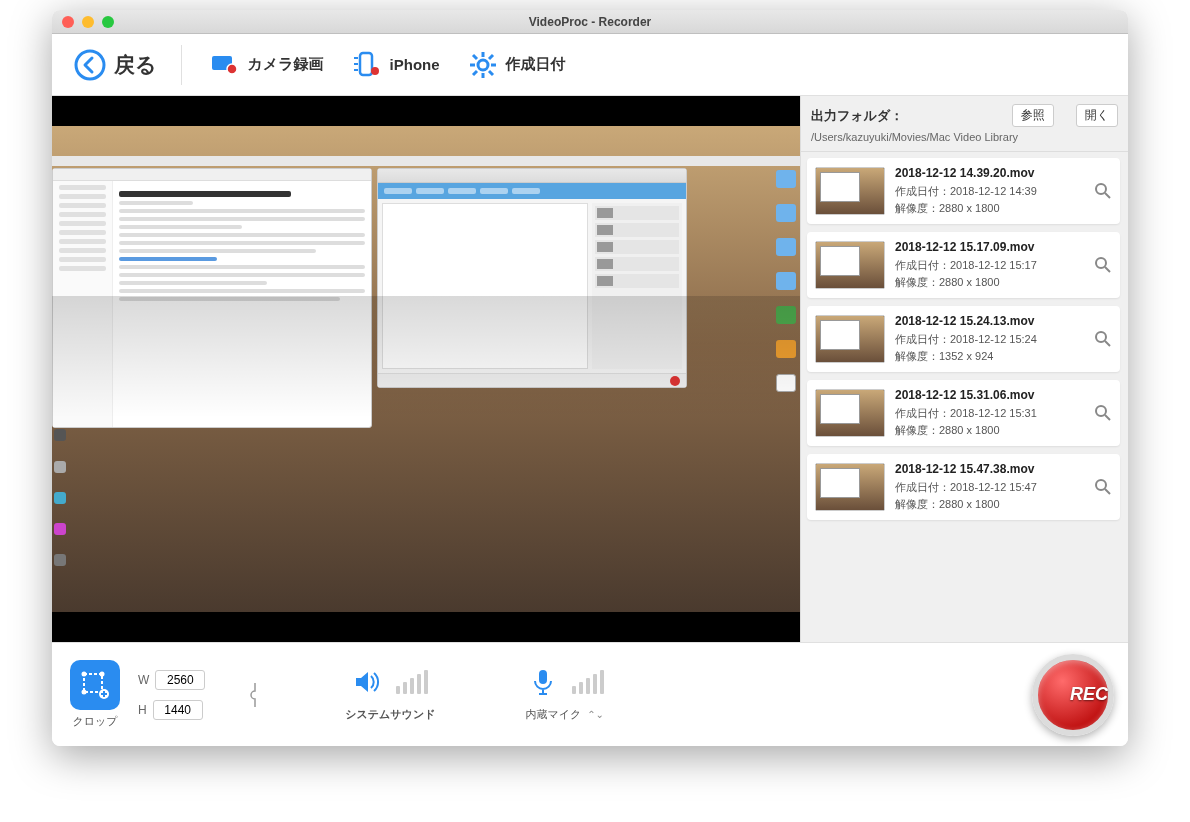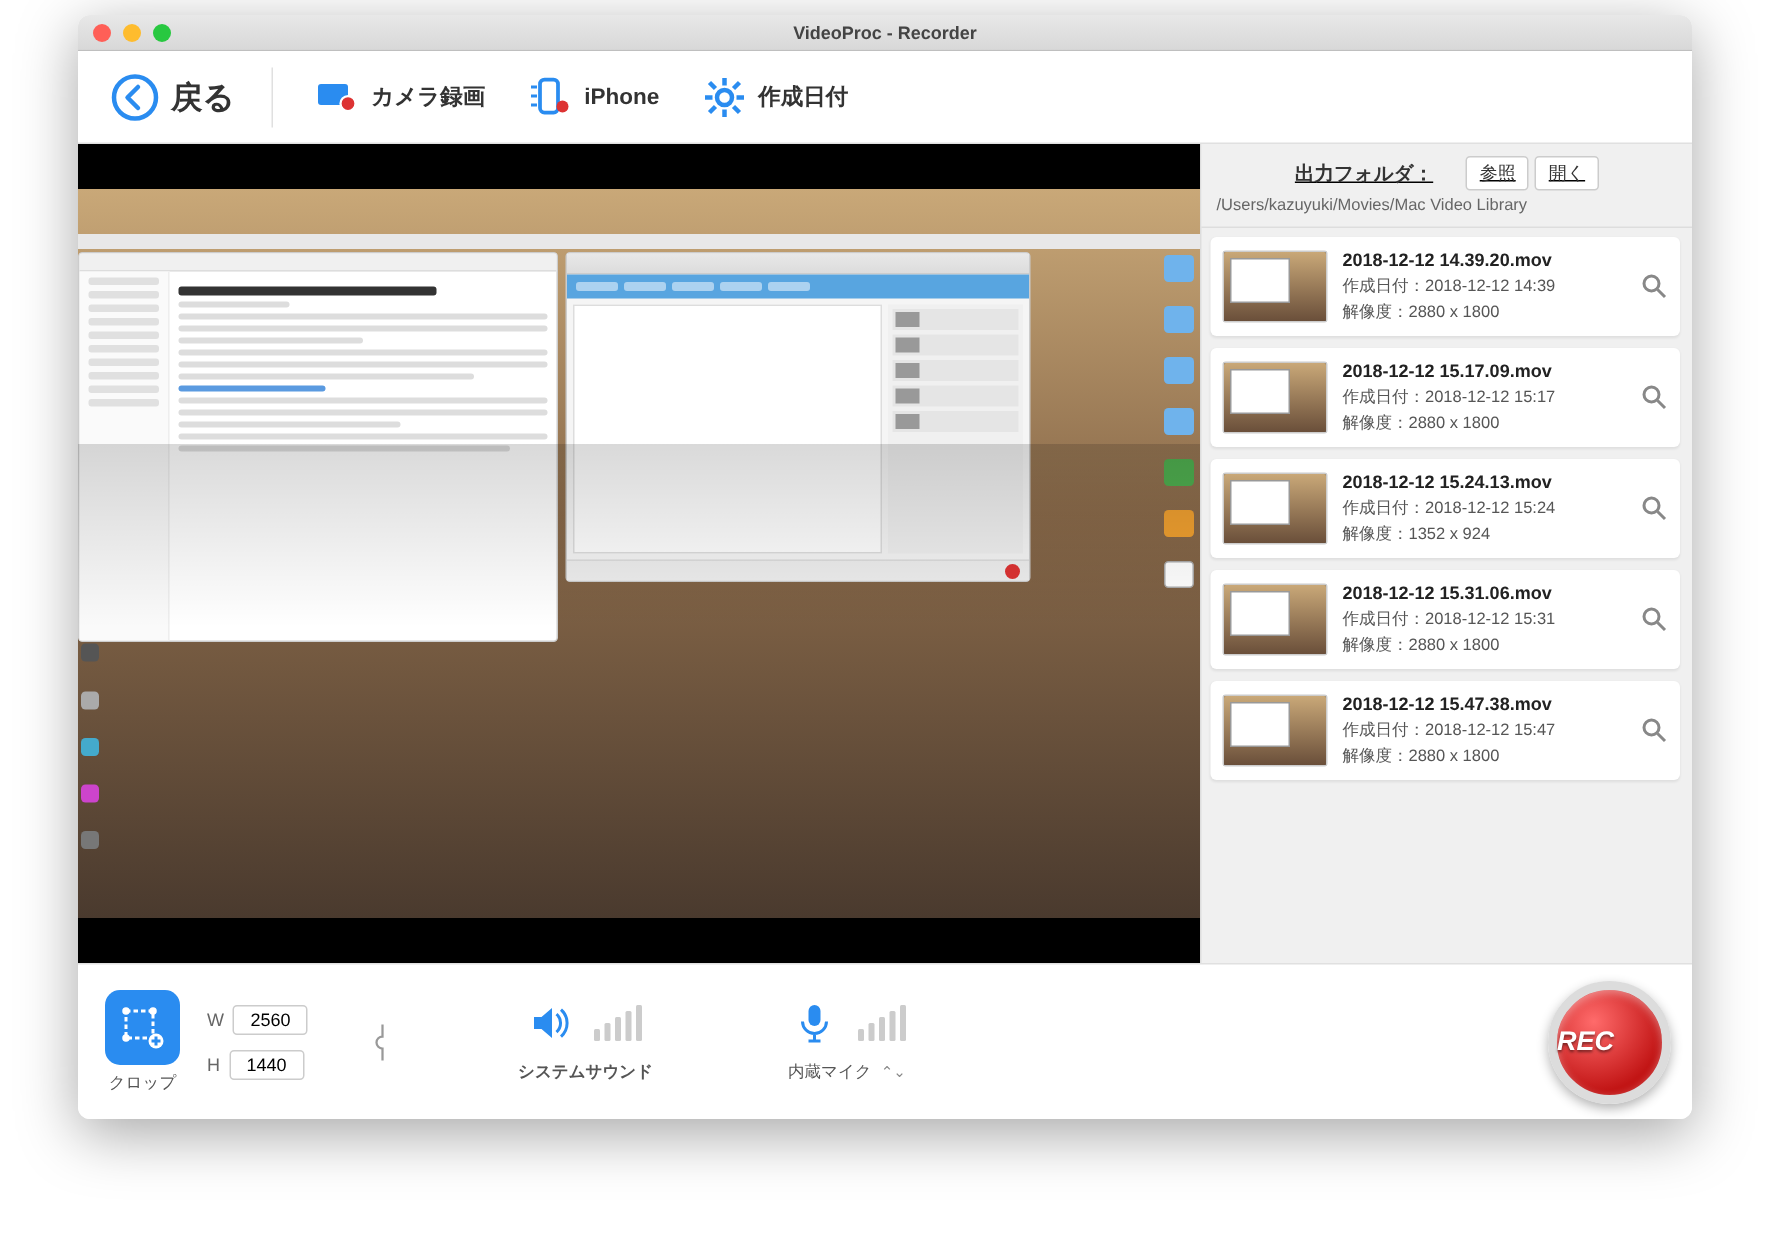--- a/index.html
+++ b/index.html
@@ -41,23 +41,23 @@
   .win2-right .row{height:14px;background:#e5e5e5;margin:3px;display:flex;}
   .win2-right .row::before{content:"";width:16px;height:10px;background:#999;margin:2px;}
   .win2-bot{height:14px;background:#eee;border-top:1px solid #ddd;position:absolute;bottom:0;left:0;right:0;display:flex;justify-content:flex-end;align-items:center;padding-right:6px;}
   .win2-bot .rec{width:10px;height:10px;border-radius:50%;background:#d33;}
   .desk-icons{position:absolute;right:4px;top:44px;display:flex;flex-direction:column;gap:16px;}
   .desk-icons span{width:20px;height:18px;background:#6fb3ec;border-radius:3px;}
   .dock{position:absolute;bottom:32px;left:0;width:16px;top:40px;display:flex;flex-direction:column;justify-content:space-around;padding:4px 2px;}
   .dock span{width:12px;height:12px;border-radius:3px;}
   .side { width: 328px; background:#f0f0f0; border-left:1px solid #ddd; display:flex; flex-direction:column; }
   .side-head{ padding:8px 10px; background:#f0f0f0; }
-  .side-head-row{ display:flex; align-items:center; justify-content:center;text-decoration:underline; }
+  .side-head-row{ display:flex; align-items:center; justify-content:space-between; }
   .side-head-row strong{ font-size:13px; color:#333; }
-  .side-btns{ display:flex; gap:4px;padding-left:22px; }
+  .side-btns{ display:flex; gap:22px;padding-left:22px; }
   .side-btns button{ font-size:12px; background:#fff; border:1px solid #ccc; border-radius:3px; padding:2px 8px; cursor:pointer; color:#333; }
   .side-path{ font-size:11px; color:#666; margin-top:4px; }
   .side-list{ flex:1; overflow-y:auto; padding:6px 8px 6px 6px; border-top:1px solid #ddd; }
   .rec-item{ background:#fff; border-radius:4px; margin-bottom:8px; padding:8px; display:flex; gap:10px; align-items:center; box-shadow:0 1px 2px rgba(0,0,0,0.08); }
   .rec-thumb{ width:70px; height:48px; background:#333; border:1px solid #ccc; border-radius:2px; position:relative; overflow:hidden; flex-shrink:0;}
   .rec-thumb .sky{position:absolute;inset:0;background:linear-gradient(#c9a878,#6a4f3a);}
   .rec-thumb .w{position:absolute;top:4px;left:4px;width:40px;height:30px;background:#fff;border:1px solid #999;}
   .rec-info{ flex:1; font-size:11px; color:#555; }
   .rec-info .fn{ font-size:12px; font-weight:700; color:#222; margin-bottom:3px; }
   .rec-info .ln{ line-height:1.5; }
@@ -67,21 +67,21 @@
   .crop-btn{ width:50px; height:50px; background:#2a8cf0; border-radius:10px; display:flex; align-items:center; justify-content:center; cursor:pointer; }
   .crop-lbl{ font-size:11px; color:#555; margin-top:4px; }
   .dims{ display:flex; flex-direction:column; gap:10px; margin-left:6px; }
   .dim-row{ display:flex; align-items:center; gap:6px; font-size:12px; color:#666; }
   .dim-row input{ width:50px; text-align:center; font-size:12px; padding:2px; border:1px solid #ccc; border-radius:3px; }
   .link-ic{ width:14px; height:30px; display:flex; align-items:center; justify-content:center; position:absolute; left:196px; top:50%; transform:translateY(-50%); }
   .vol-ic, .mic-ic{ width:30px; height:30px; cursor:pointer; }
   .vol-bars, .mic-bars{ display:flex; gap:3px; align-items:flex-end; }
   .vol-bars span, .mic-bars span{ width:4px; background:#ccc; border-radius:1px; }
   .audio-lbl{ font-size:11px; color:#555; display:flex; align-items:center; gap:6px;}
-  .rec-btn{ position:absolute; right:14px; top:50%; transform:translateY(-50%); width:82px; height:82px; border-radius:50%; background:radial-gradient(circle at 35% 30%, #ff6b6b, #c21515 70%); border:6px solid #dcdcdc; box-shadow:0 3px 8px rgba(0,0,0,0.3), inset 0 2px 6px rgba(255,255,255,0.4); display:flex; align-items:center; justify-content:flex-start; cursor:pointer; }
+  .rec-btn{ position:absolute; right:14px; top:50%; transform:translateY(-50%); width:82px; height:82px; border-radius:50%; background:radial-gradient(circle at 35% 30%, #ff6b6b, #c21515 70%); border:6px solid #dcdcdc; box-shadow:0 3px 8px rgba(0,0,0,0.3), inset 0 2px 6px rgba(255,255,255,0.4); display:flex; align-items:center; justify-content:flex-end; cursor:pointer; }
   .rec-btn span{ color:#fff; font-weight:800; font-size:18px; font-style:italic; text-shadow:0 1px 2px rgba(0,0,0,0.5); }
   .chev{ font-size:10px; color:#888; }
 </style>
 </head>
 <body>
 
 <div class="window">
   <div class="titlebar">
     <div class="traffic">
       <span class="tl-close"></span>

